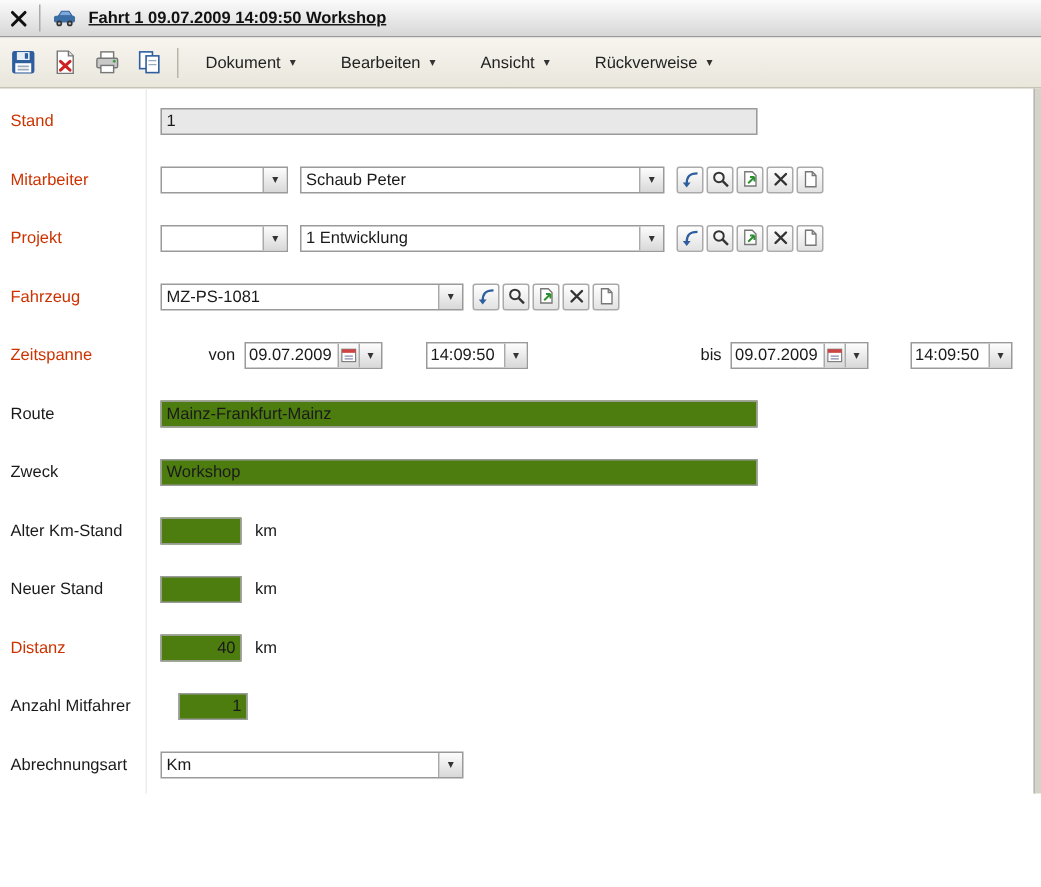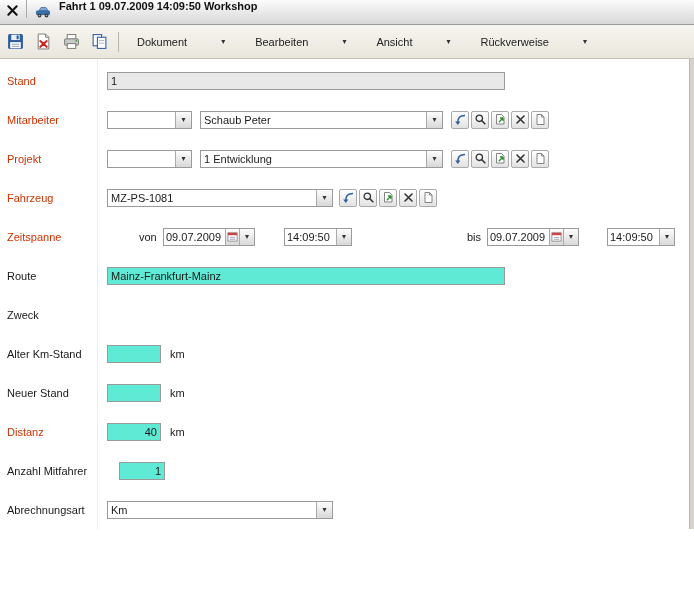--- a/index.html
+++ b/index.html
@@ -2,58 +2,59 @@
 <html><head>
 <meta charset="utf-8">
 <style>
   html,body{margin:0;padding:0;background:#ffffff;}
   .window{
     position:relative;width:694px;height:591px;overflow:hidden;
     background:#ffffff;font-family:"Liberation Sans",sans-serif;font-size:11px;color:#1a1a1a;
   }
   
   .titlebar{
-    height:24px;display:flex;
+    height:24px;display:flex;align-items:center;
     background:linear-gradient(#fbfbfb,#d7d7d7);
     border-bottom:1px solid #9a9a9a;
+    text-decoration:underline;
   }
   .close-btn{
     width:20px;height:20px;margin-left:2px;border:none;background:transparent;
     display:flex;align-items:center;justify-content:center;padding:0;cursor:pointer;
   }
   .tsep{width:1px;height:18px;background:#aaaaaa;margin:0 4px;}
   .record-icon{display:flex;align-items:center;margin:0 2px 0 4px;}
   .title-text{font-weight:bold;margin-left:6px;color:#111;white-space:nowrap;}
   
   .toolbar{
     height:33px;display:flex;align-items:center;
     background:linear-gradient(#f7f5ef,#e9e6dc);
     border-bottom:1px solid #c6c2b4;
   }
   .tbtn{
     width:26px;height:26px;margin-left:2px;border:1px solid transparent;background:transparent;
     display:flex;align-items:center;justify-content:center;padding:0;cursor:pointer;
   }
   .tb-sep{width:1px;height:20px;background:#b9b5a8;margin:0 10px 0 6px;}
   .menu{
-    display:flex;align-items:center;padding:4px 8px;margin-right:14px;cursor:default;color:#222;gap:28px;
+    display:flex;align-items:center;padding:4px 8px;margin-right:14px;cursor:default;color:#222;
   }
   .marrow{font-style:normal;font-size:8px;margin-left:6px;color:#333;line-height:1;}
   
   .body{position:relative;padding-top:2px;}
   .vline{position:absolute;left:97px;top:0;bottom:0;width:1px;background:#ededed;}
   .rstrip{position:absolute;right:0;top:0;bottom:0;width:4px;background:#d6d3ca;border-left:1px solid #bab7ac;}
   .row{display:flex;align-items:center;height:39px;position:relative;}
   .row.short{height:26px;}
   .lbl{width:100px;padding-left:7px;flex-shrink:0;white-space:nowrap;}
   .req{color:#cc3300;}
   .ctrl{display:flex;align-items:center;flex:1;}
   
   .tb{
-    box-sizing:border-box;height:18px;border:1px solid #9a9a9a;background:#5eead4;
+    box-sizing:border-box;height:18px;border:1px solid #9a9a9a;background:#4d7c0f;
     font-family:"Liberation Sans",sans-serif;font-size:11px;padding:1px 3px;color:#1a1a1a;
   }
   .tb.ro{background:#e8e8e8;}
   .tb.num{text-align:right;}
   .w398{width:398px;} .w54{width:54px;} .w46{width:46px;}
   .dropdown,.datefield{
     box-sizing:border-box;height:18px;background:#fff;border:1px solid #9a9a9a;
     display:inline-flex;align-items:stretch;overflow:hidden;
   }
   .dd-text{flex:1;display:flex;align-items:center;padding:0 3px;white-space:nowrap;overflow:hidden;}
@@ -61,21 +62,21 @@
     width:15px;flex-shrink:0;background:linear-gradient(#fdfdfd,#d8d8d8);
     border-left:1px solid #aaa;display:flex;align-items:center;justify-content:center;cursor:pointer;
   }
   .dd-btn i{font-style:normal;font-size:8px;line-height:1;color:#333;}
   .cal-btn{
     width:14px;flex-shrink:0;border:none;border-left:1px solid #aaa;padding:0;cursor:pointer;
     background:linear-gradient(#fdfdfd,#d8d8d8);display:flex;align-items:center;justify-content:center;
   }
   .datefield .dd-btn{width:14px;}
   .datefield .dd-text{padding:0 2px;}
-  .w85{width:85px;} .w205{width:243px;margin-left:8px;} .w198{width:226px;text-align:right;}
+  .w85{width:85px;} .w205{width:243px;margin-left:8px;} .w198{width:202px;text-align:right;}
   .w92{width:92px;} .w68t{width:68px;margin-left:29px;} .w68t2{width:68px;margin-left:28px;}
   .minis{display:flex;align-items:center;margin-left:8px;}
   .minis.ml6{margin-left:6px;}
   .mini{
     width:18px;height:18px;margin-right:2px;padding:0;border:1px solid #aaa;border-radius:2px;
     background:linear-gradient(#ffffff,#e2e2e2);display:flex;align-items:center;justify-content:center;cursor:pointer;
   }
   .inline-lbl{display:inline-block;white-space:nowrap;color:#1a1a1a;margin-left:32px;}
   .von{width:24px;} .bis{width:20px;margin-left:115px;}
   .unit{margin-left:9px;color:#1a1a1a;}
@@ -361,20 +362,23 @@
 
     <div class="row">
       <div class="lbl">Route</div>
       <div class="ctrl">
         <input class="tb w398" value="Mainz-Frankfurt-Mainz" style="">
       </div>
     </div>
 
     <div class="row">
       <div class="lbl">Zweck</div>
+      <div class="ctrl">
+        <input class="tb w398" value="Workshop" style="">
+      </div>
     </div>
 
 
     <div class="row">
       <div class="lbl">Alter Km-Stand</div>
       <div class="ctrl">
         <input class="tb num w54" value="" style="">
         <span class="unit">km</span>
       </div>
     </div>

